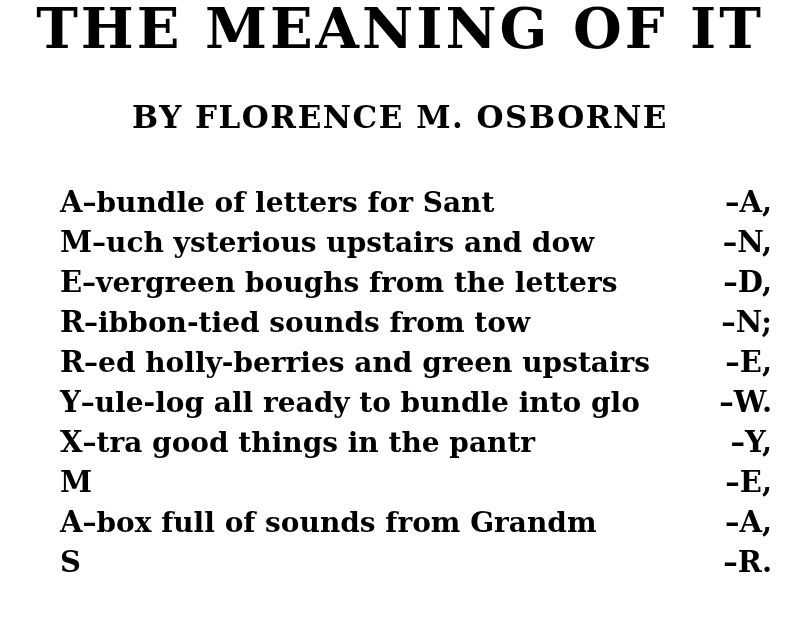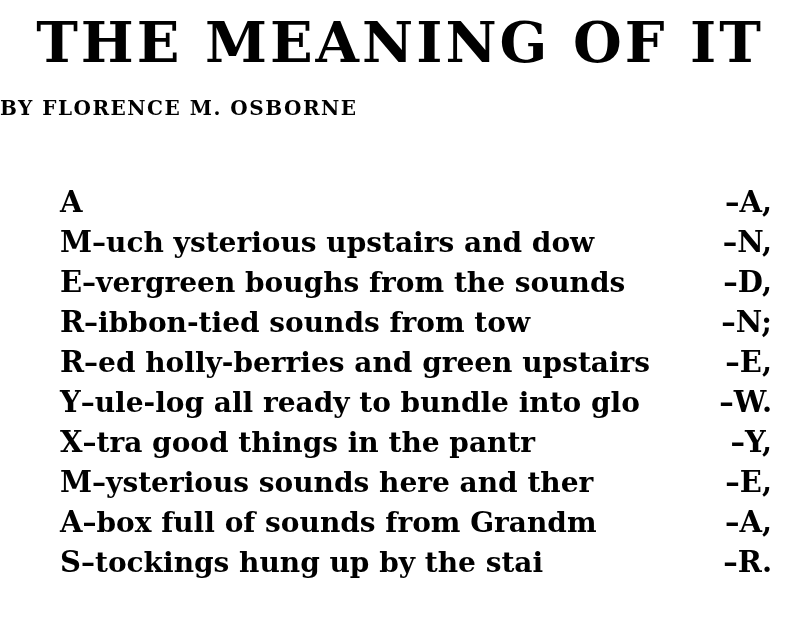--- a/index.html
+++ b/index.html
@@ -21,31 +21,30 @@
     background: #ffffff;
   }
   .title {
     text-align: center;
     font-family: "DejaVu Serif", serif;
     font-size: 56px;
     font-weight: 700;
     letter-spacing: 3px;
     line-height: 1;
     margin: 0;
-    padding-top: 14px;
     white-space: nowrap;
   }
   .byline {
-    text-align: left;
+    text-align: center;
     font-family: "DejaVu Serif", serif;
-    font-size: 20px;
+    font-size: 31px;
     font-weight: 700;
     letter-spacing: 1.5px;
     line-height: 1;
-    margin: 0;
+    margin: 18px;
     padding-top: 28px;
     white-space: nowrap;
   }
   .poem {
     margin: 0;
     padding: 0;
     list-style: none;
     position: absolute;
     top: 182px;
     left: 0;
@@ -86,53 +85,53 @@
 
 <div class="page">
 
   <h1 class="title">THE MEANING OF IT</h1>
 
   <h2 class="byline">BY FLORENCE M. OSBORNE</h2>
 
   <div class="poem">
 
     <div class="line">
-      <span class="lead">A</span><span class="spacer"></span><span class="tail">–A,</span>
+      <span class="lead">A</span><span class="body-text">–bundle of letters for Sant</span><span class="spacer"></span><span class="tail">–A,</span>
     </div>
 
     <div class="line">
       <span class="lead">M</span><span class="body-text">–uch ysterious upstairs and dow</span><span class="spacer"></span><span class="tail">–N,</span>
     </div>
 
     <div class="line">
-      <span class="lead">E</span><span class="body-text">–vergreen boughs from the sounds</span><span class="spacer"></span><span class="tail">–D,</span>
+      <span class="lead">E</span><span class="body-text">–vergreen boughs from the letters</span><span class="spacer"></span><span class="tail">–D,</span>
     </div>
 
     <div class="line">
       <span class="lead">R</span><span class="body-text">–ibbon-tied sounds from tow</span><span class="spacer"></span><span class="tail">–N;</span>
     </div>
 
     <div class="line">
       <span class="lead">R</span><span class="body-text">–ed holly-berries and green upstairs</span><span class="spacer"></span><span class="tail">–E,</span>
     </div>
 
     <div class="line">
       <span class="lead">Y</span><span class="body-text">–ule-log all ready to bundle into glo</span><span class="spacer"></span><span class="tail">–W.</span>
     </div>
 
     <div class="line">
       <span class="lead">X</span><span class="body-text">–tra good things in the pantr</span><span class="spacer"></span><span class="tail">–Y,</span>
     </div>
 
     <div class="line">
-      <span class="lead">M</span><span class="body-text">–ysterious sounds here and ther</span><span class="spacer"></span><span class="tail">–E,</span>
+      <span class="lead">M</span><span class="spacer"></span><span class="tail">–E,</span>
     </div>
 
     <div class="line">
       <span class="lead">A</span><span class="body-text">–box full of sounds from Grandm</span><span class="spacer"></span><span class="tail">–A,</span>
     </div>
 
     <div class="line">
-      <span class="lead">S</span><span class="body-text">–tockings hung up by the stai</span><span class="spacer"></span><span class="tail">–R.</span>
+      <span class="lead">S</span><span class="spacer"></span><span class="tail">–R.</span>
     </div>
 
   </div>
 </div>
 
 </body></html>

